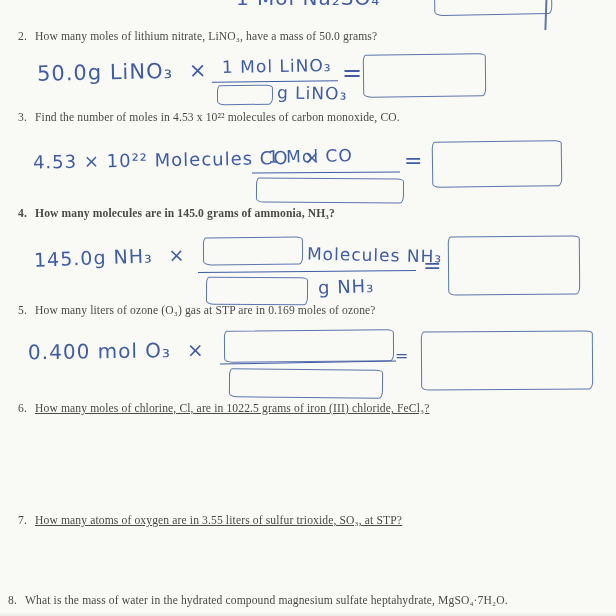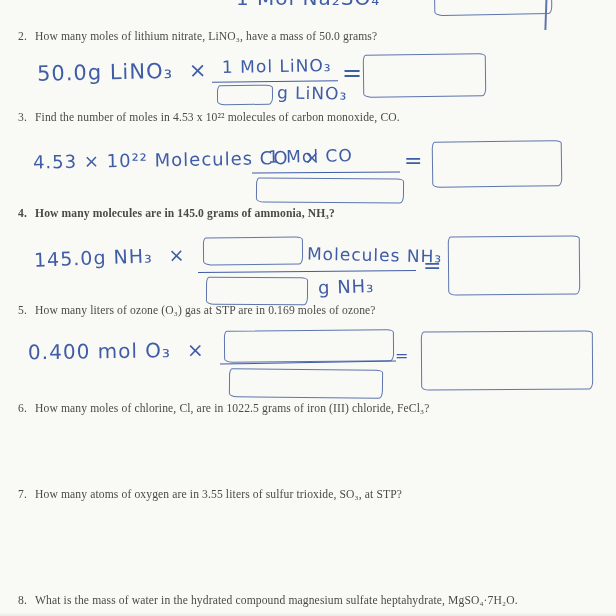--- a/index.html
+++ b/index.html
@@ -108,26 +108,26 @@
   </div>
   <div class="hw" style="left:28px;top:339px;font-size:20px;transform:rotate(-.8deg);">
     <span>0.400 mol O₃</span><span class="times">×</span>
   </div>
   <div class="hwbox" style="left:224px;top:330px;width:168px;height:30px;transform:rotate(-.5deg);"></div>
   <div class="bar" style="left:220px;top:362px;width:176px;transform:rotate(-1deg);"></div>
   <div class="hwbox" style="left:229px;top:369px;width:152px;height:27px;transform:rotate(.6deg);"></div>
   <div class="hw" style="left:395px;top:346px;font-size:16px;">=</div>
   <div class="hwbox" style="left:421px;top:331px;width:170px;height:57px;transform:rotate(-.4deg);"></div>
 
-  <div class="q" style="left:18px;top:402px;">
+  <div class="q" style="left:18px;top:402px;text-decoration:underline;">
     <span class="num">6.</span><span>How many moles of chlorine, Cl, are in 1022.5 grams of iron (III) chloride, FeCl₃?</span>
   </div>
 
-  <div class="q" style="left:18px;top:488px;">
+  <div class="q" style="left:18px;top:514px;text-decoration:underline;">
     <span class="num">7.</span><span>How many atoms of oxygen are in 3.55 liters of sulfur trioxide, SO₃, at STP?</span>
   </div>
 
-  <div class="q" style="left:18px;top:594px;">
+  <div class="q" style="left:8px;top:594px;">
     <span class="num">8.</span><span>What is the mass of water in the hydrated compound magnesium sulfate heptahydrate, MgSO₄·7H₂O.</span>
   </div>
 
   <div class="bottom-smudge"></div>
 </div>
 
 </body></html>

